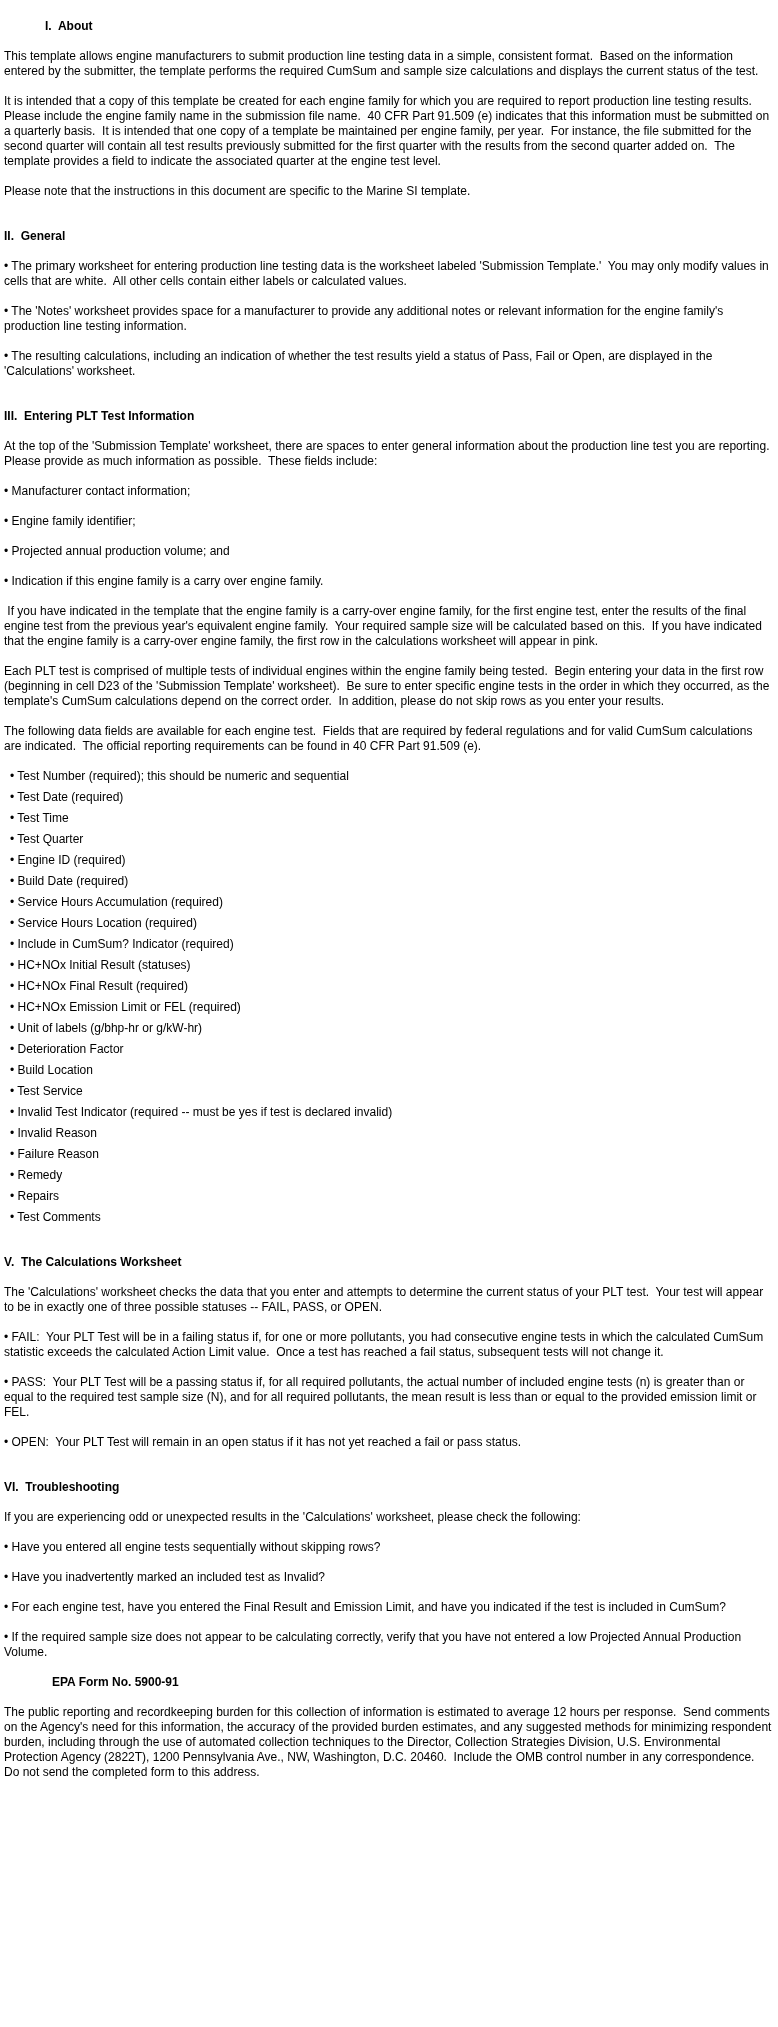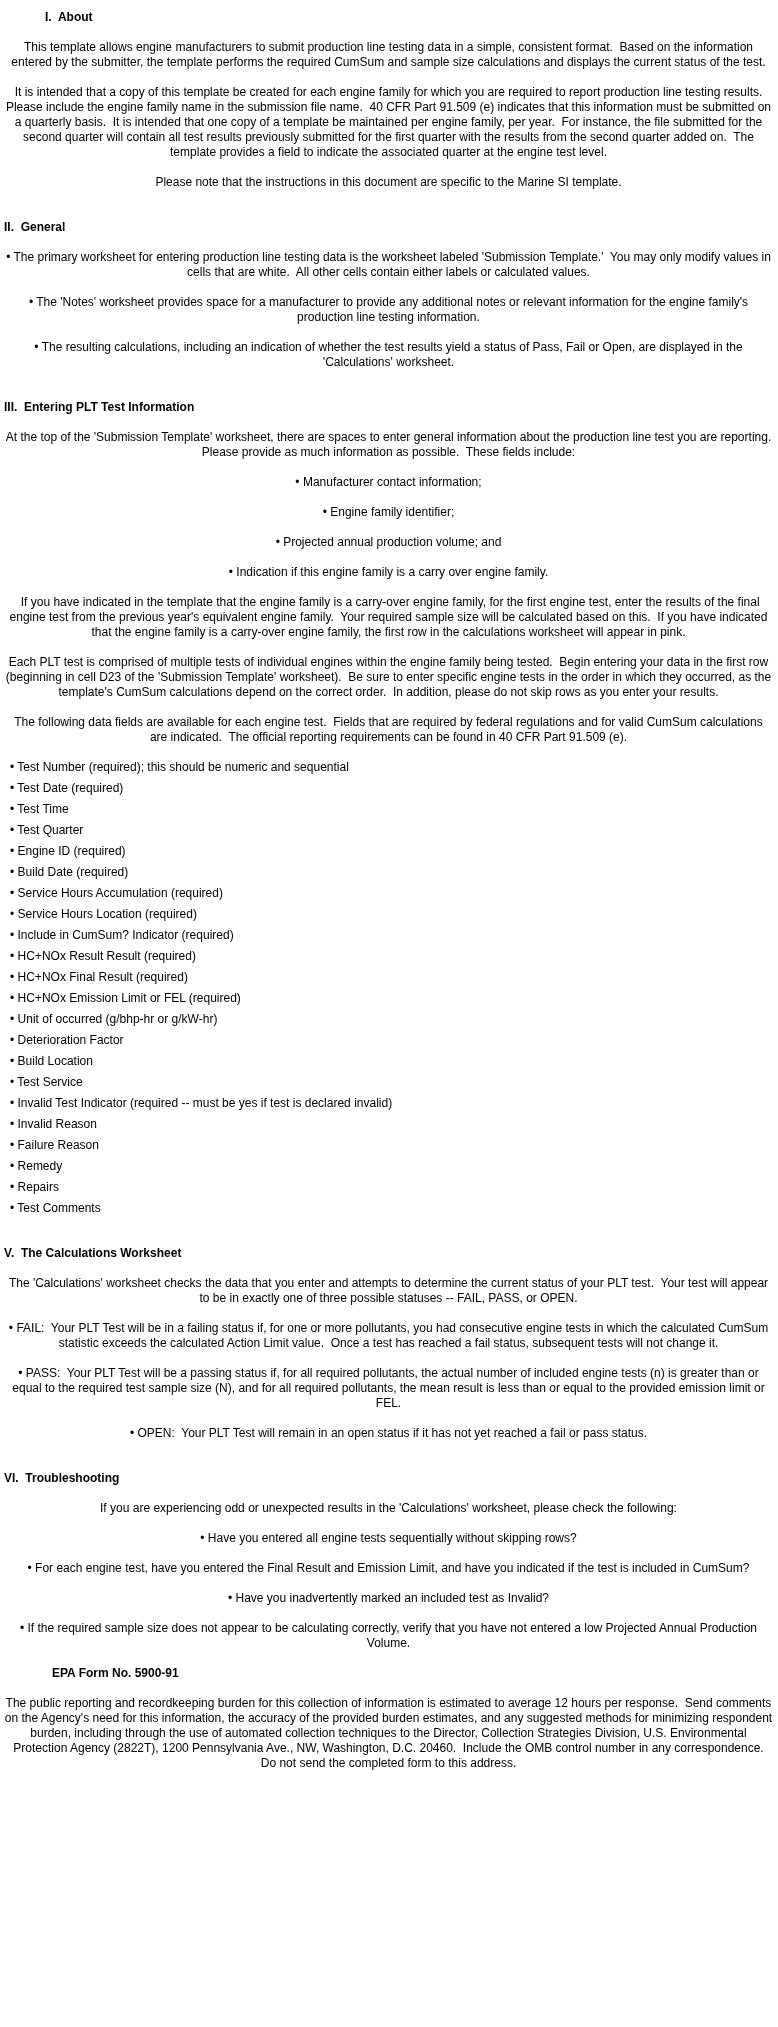--- a/index.html
+++ b/index.html
@@ -15,31 +15,30 @@
     overflow: hidden;
   }
   main.doc {
     padding: 3px 5px 0 4px;
   }
   .h {
     font-weight: bold;
     margin: 30px 0 15px 0;
     white-space: pre-wrap;
   }
-  .h.first { margin-top: 7px; padding-left: 41px; }
+  .h.first { margin-top: 16px; padding-left: 41px; }
   .sub {
     font-weight: bold;
     margin: 0 0 15px 0;
     white-space: pre-wrap;
     padding-left: 48px;
   }
   .para {
     margin: 0 0 15px 0;
     white-space: pre-wrap;
-    text-align: center;
   }
   .fieldlist { margin: 0 0 15px 0; }
   .fieldline { margin: 6px; white-space: pre-wrap; }
 </style>
 </head>
 <body>
 
 <main class="doc">
 
   <section>
@@ -72,24 +71,24 @@
     <div class="fieldlist">
       <div class="fieldline">• Test Number (required); this should be numeric and sequential</div>
       <div class="fieldline">• Test Date (required)</div>
       <div class="fieldline">• Test Time</div>
       <div class="fieldline">• Test Quarter</div>
       <div class="fieldline">• Engine ID (required)</div>
       <div class="fieldline">• Build Date (required)</div>
       <div class="fieldline">• Service Hours Accumulation (required)</div>
       <div class="fieldline">• Service Hours Location (required)</div>
       <div class="fieldline">• Include in CumSum? Indicator (required)</div>
-      <div class="fieldline">• HC+NOx Result Result (required)</div>
+      <div class="fieldline">• HC+NOx Initial Result (statuses)</div>
       <div class="fieldline">• HC+NOx Final Result (required)</div>
       <div class="fieldline">• HC+NOx Emission Limit or FEL (required)</div>
-      <div class="fieldline">• Unit of occurred (g/bhp-hr or g/kW-hr)</div>
+      <div class="fieldline">• Unit of labels (g/bhp-hr or g/kW-hr)</div>
       <div class="fieldline">• Deterioration Factor</div>
       <div class="fieldline">• Build Location</div>
       <div class="fieldline">• Test Service</div>
       <div class="fieldline">• Invalid Test Indicator (required -- must be yes if test is declared invalid)</div>
       <div class="fieldline">• Invalid Reason</div>
       <div class="fieldline">• Failure Reason</div>
       <div class="fieldline">• Remedy</div>
       <div class="fieldline">• Repairs</div>
       <div class="fieldline">• Test Comments</div>
     </div>
@@ -100,22 +99,22 @@
     <p class="para">The 'Calculations' worksheet checks the data that you enter and attempts to determine the current status of your PLT test.  Your test will appear to be in exactly one of three possible statuses -- FAIL, PASS, or OPEN.</p>
     <p class="para">• FAIL:  Your PLT Test will be in a failing status if, for one or more pollutants, you had consecutive engine tests in which the calculated CumSum statistic exceeds the calculated Action Limit value.  Once a test has reached a fail status, subsequent tests will not change it.</p>
     <p class="para">• PASS:  Your PLT Test will be a passing status if, for all required pollutants, the actual number of included engine tests (n) is greater than or equal to the required test sample size (N), and for all required pollutants, the mean result is less than or equal to the provided emission limit or FEL.</p>
     <p class="para">• OPEN:  Your PLT Test will remain in an open status if it has not yet reached a fail or pass status.</p>
   </section>
 
   <section>
     <div class="h">VI.  Troubleshooting</div>
     <p class="para">If you are experiencing odd or unexpected results in the 'Calculations' worksheet, please check the following:</p>
     <p class="para">• Have you entered all engine tests sequentially without skipping rows?</p>
+    <p class="para">• Have you inadvertently marked an included test as Invalid?</p>
     <p class="para">• For each engine test, have you entered the Final Result and Emission Limit, and have you indicated if the test is included in CumSum?</p>
-    <p class="para">• Have you inadvertently marked an included test as Invalid?</p>
     <p class="para">• If the required sample size does not appear to be calculating correctly, verify that you have not entered a low Projected Annual Production Volume.</p>
   </section>
 
   <section>
     <div class="sub">EPA Form No. 5900-91</div>
     <p class="para">The public reporting and recordkeeping burden for this collection of information is estimated to average 12 hours per response.  Send comments on the Agency's need for this information, the accuracy of the provided burden estimates, and any suggested methods for minimizing respondent burden, including through the use of automated collection techniques to the Director, Collection Strategies Division, U.S. Environmental Protection Agency (2822T), 1200 Pennsylvania Ave., NW, Washington, D.C. 20460.  Include the OMB control number in any correspondence.  Do not send the completed form to this address.</p>
   </section>
 
 </main>
 

